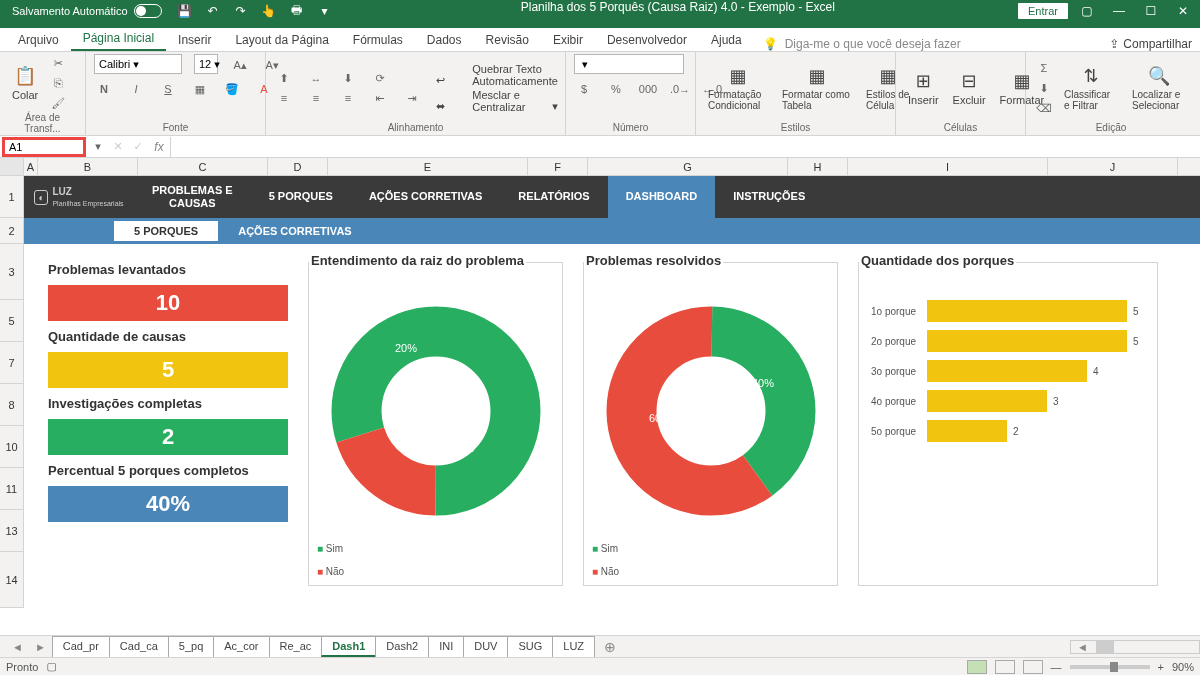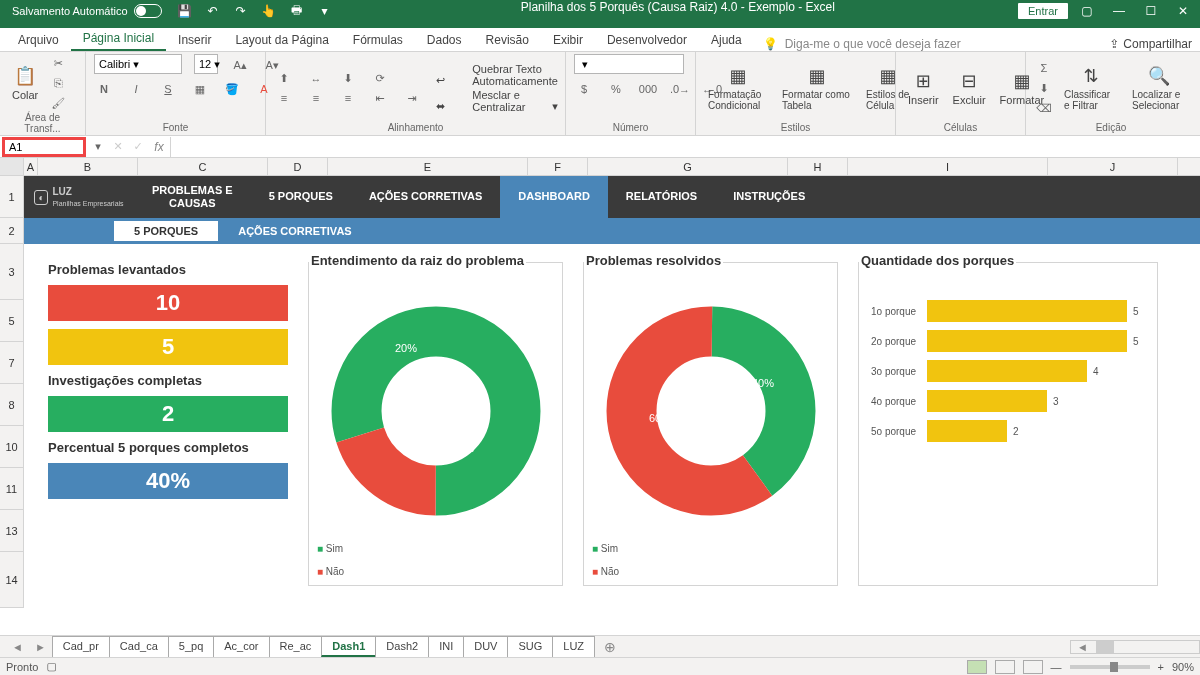--- a/index.html
+++ b/index.html
@@ -318,35 +318,36 @@
 
     <div class="dashnav">
       <div class="logo">
         <span style="border:1px solid #ccc;border-radius:3px;padding:1px 3px">◐</span>
         <span><b>LUZ</b><br><span style="font-size:7px">Planilhas Empresariais</span></span>
       </div>
       <div id="dashnav-items" style="display:flex">
           <div class="navitem ">PROBLEMAS E<br>CAUSAS</div>
           <div class="navitem ">5 PORQUES</div>
           <div class="navitem ">AÇÕES CORRETIVAS</div>
+          <div class="navitem ">RELATÓRIOS</div>
           <div class="navitem active">DASHBOARD</div>
-          <div class="navitem ">RELATÓRIOS</div>
           <div class="navitem ">INSTRUÇÕES</div>
         </div>
     </div>
     <div class="subnav" id="subnav-items">
         <div class="subitem active">5 PORQUES</div>
         <div class="subitem ">AÇÕES CORRETIVAS</div>
       </div>
 
     <div class="dashbody">
 
       <div class="kpis" id="kpis">
           <div class="kpi-label">Problemas levantados</div>
            <div class="kpi-val red">10</div>
+          <div class="kpi-label">Quantidade de causas</div>
            <div class="kpi-val yellow">5</div>
           <div class="kpi-label">Investigações completas</div>
            <div class="kpi-val green">2</div>
           <div class="kpi-label">Percentual 5 porques completos</div>
            <div class="kpi-val blue">40%</div>
         </div>
 
       <div class="chartbox don" style="position:relative">
         <div class="chart-title">Entendimento da raiz do problema</div>
         <div class="donutwrap">

